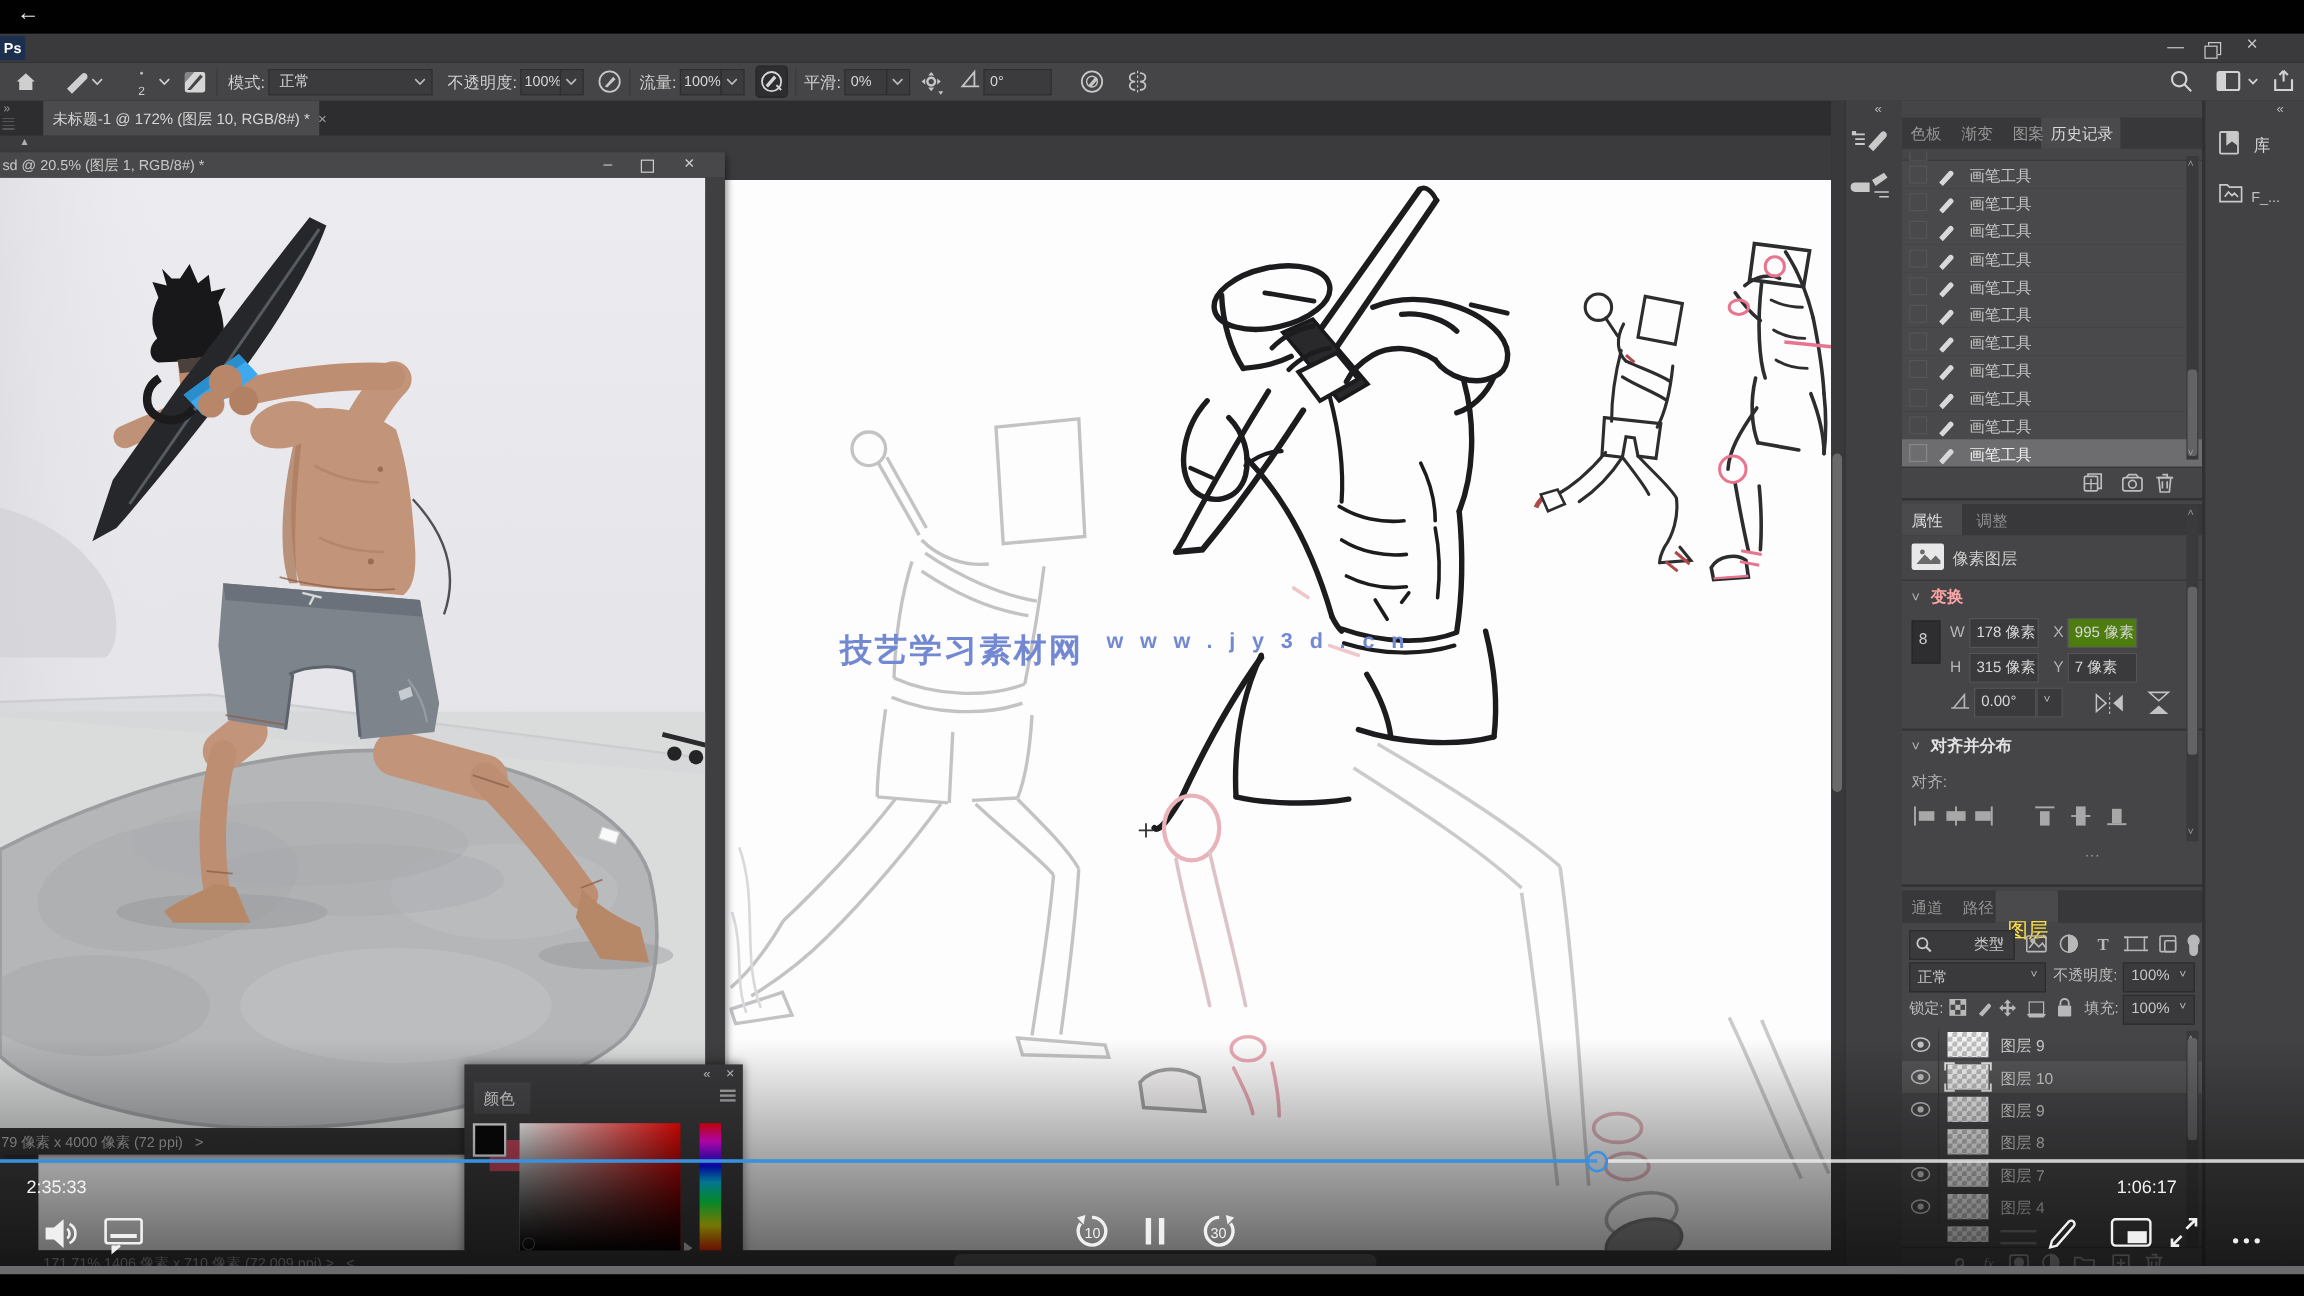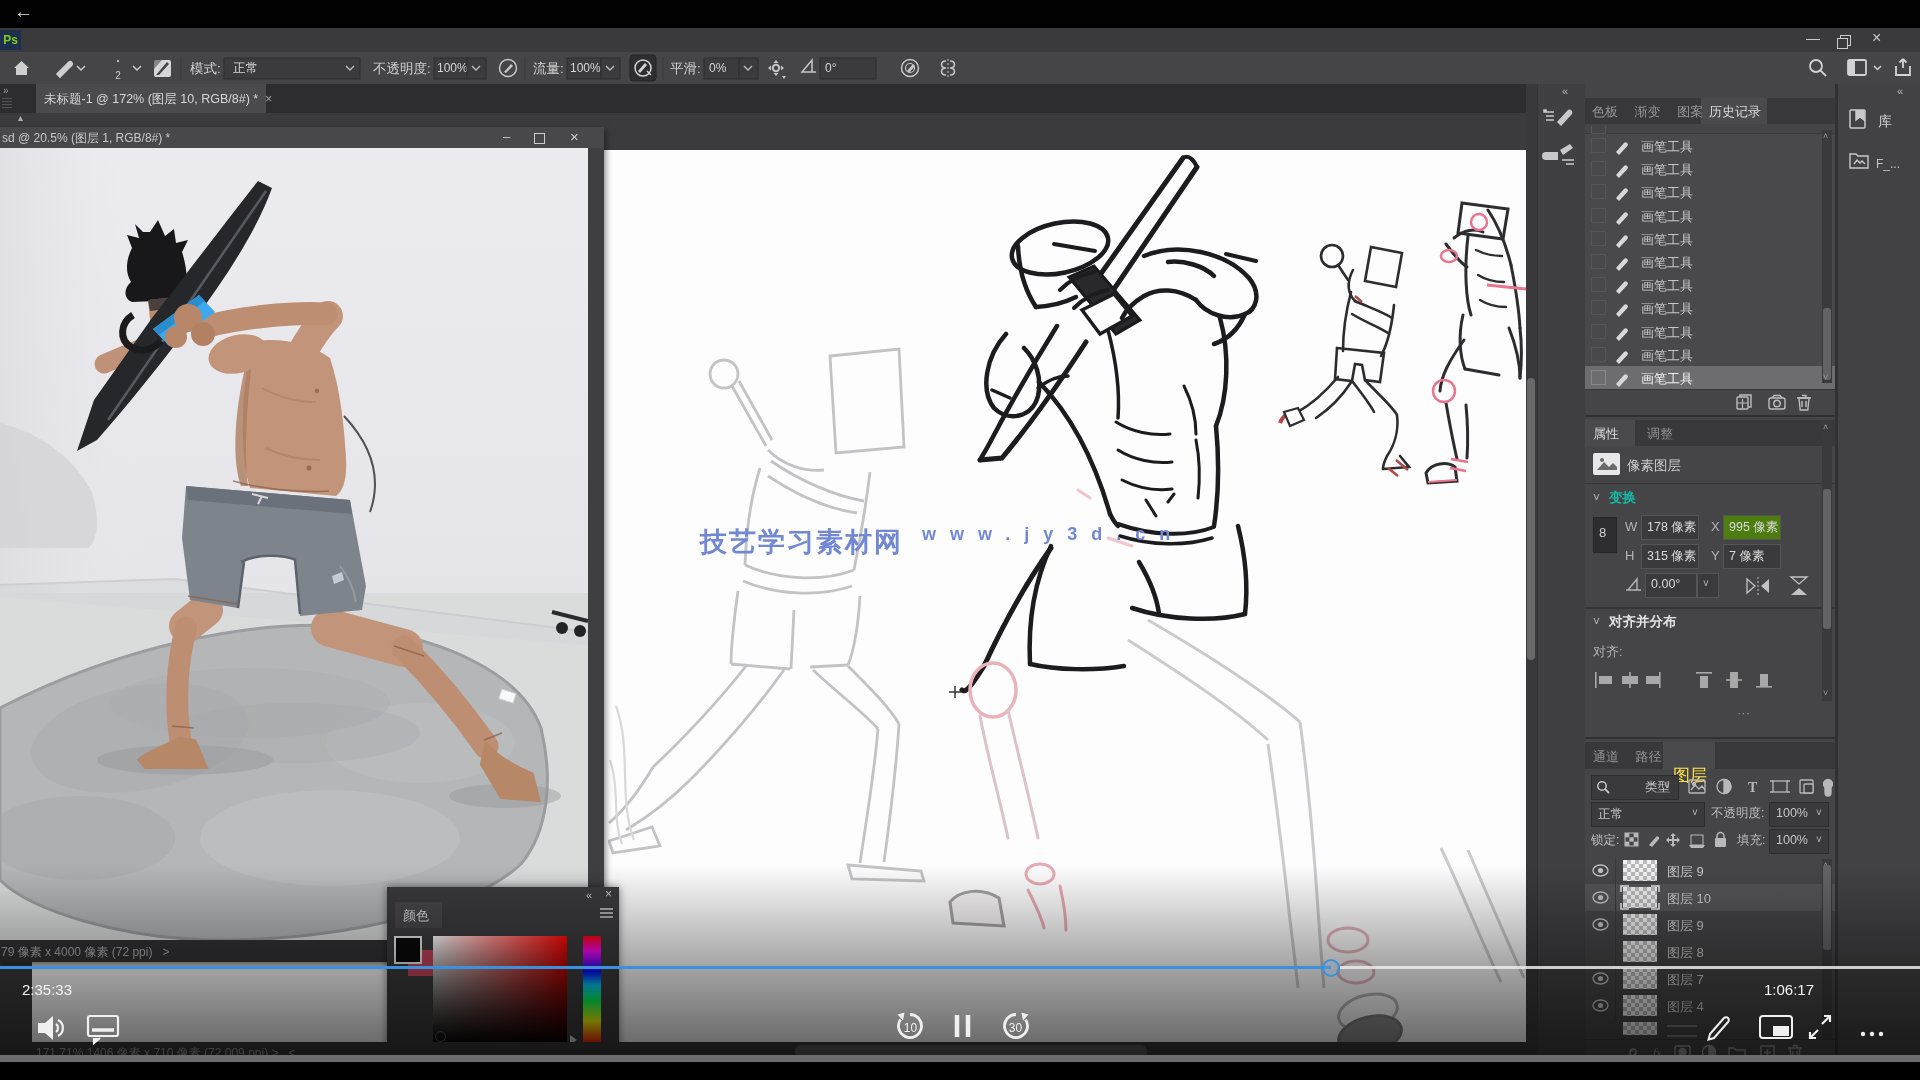--- a/index.html
+++ b/index.html
@@ -286,21 +286,21 @@
     <div class="abs" style="left:588px;top:21px;width:16px;height:814px;background:#3f3f41;"></div>
     <div class="abs" style="left:0;top:813px;width:604px;height:22px;background:#323234;">
       <div class="abs txt" style="left:1px;top:4px;font-size:12px;color:#ababab;">79 像素 x 4000 像素 (72 ppi)&nbsp;&nbsp;&nbsp;&gt;</div>
     </div>
   </div>
 
   <div class="abs" style="left:0;top:0;width:1920px;height:28px;background:#010101;">
     <div class="abs txt" style="left:14px;top:1px;color:#e8e8e8;font-size:19px;">←</div>
   </div>
   <div class="abs" id="menubar" style="left:0;top:28px;width:1920px;height:24px;background:#3a3a3c;">
-    <div class="abs" style="left:0;top:2px;width:21px;height:20px;background:#1d2f4e;color:#84cc16;font-size:12px;font-weight:bold;text-align:center;line-height:20px;">Ps</div>
+    <div class="abs" style="left:0;top:2px;width:21px;height:20px;background:#1d2f4e;color:#ffffff;font-size:12px;font-weight:bold;text-align:center;line-height:20px;">Ps</div>
     <div class="abs txt" style="left:1806px;top:2px;color:#c9c9c9;font-size:14px;">—</div>
     <div class="abs" style="left:1840px;top:7px;width:9px;height:9px;border:1px solid #c9c9c9;background:transparent;"></div>
     <div class="abs" style="left:1837px;top:10px;width:9px;height:9px;border:1px solid #c9c9c9;background:#3a3a3c;"></div>
     <div class="abs txt" style="left:1872px;top:1px;color:#c9c9c9;font-size:16px;">×</div>
   </div>
   <div class="abs" id="optbar" style="left:0;top:52px;width:1920px;height:32px;background:#454547;border-bottom:1px solid #2a2a2a;">
     <svg class="abs" style="left:0;top:0" width="960" height="32" viewBox="0 0 960 32">
       <path d="M14 16 L21.5 9 L29 16 L27 16 L27 23 L16 23 L16 16 Z" fill="#cfcfcf"></path>
       <g stroke="#cfcfcf" stroke-width="1.6" fill="none">
         <path d="M57 22 L66 13 L69 10 a2.2 2.2 0 0 1 3 3 L69 16 L60 25 Z" fill="#cfcfcf"></path>
@@ -528,21 +528,21 @@
         <div class="abs" style="left:288px;top:8px;width:13px;height:2px;background:#aaa;box-shadow:0 4px 0 #aaa,0 8px 0 #aaa;"></div>
       </div>
       <div class="abs" style="left:8px;top:36px;width:27px;height:22px;background:#e8e8e8;border-radius:2px;"></div>
       <svg class="abs" style="left:8px;top:36px" width="27" height="22">
           <path d="M4 17 L11 9 L16 14 L20 10 L24 14 L24 17 Z" fill="#6a6a6a"></path>
           <circle cx="9" cy="7" r="2" fill="#6a6a6a"></circle>
         </svg>
       <div class="abs txt" style="left:42px;top:40px;font-size:13.5px;color:#cdcdcd;">像素图层</div>
       <div class="abs" style="left:0;top:66px;width:250px;height:1px;background:#353535;"></div>
       <div class="abs txt" style="left:8px;top:74px;font-size:12px;color:#b5b5b5;">˅</div>
-      <div class="abs txt" style="left:24px;top:72px;font-size:13.5px;color:#14b8a6;font-weight:bold;">变换</div>
+      <div class="abs txt" style="left:24px;top:72px;font-size:13.5px;color:#fca5a5;font-weight:bold;">变换</div>
       <div class="abs" style="left:8px;top:100px;width:22px;height:34px;background:#2e2e30;border:1px solid #262626;"></div>
       <div class="abs txt" style="left:14px;top:108px;font-size:13px;color:#cfcfcf;">8</div>
       <div class="abs txt" style="left:40px;top:102px;font-size:13px;color:#b5b5b5;">W</div>
       <div class="abs" style="left:56px;top:98px;width:56px;height:23px;background:#3a3a3c;border:1px solid #555;">
         <div class="abs txt" style="left:5px;top:3px;font-size:12.5px;color:#d8d8d8;">178 像素</div>
         </div>
       <div class="abs txt" style="left:126px;top:102px;font-size:13px;color:#b5b5b5;">X</div>
       <div class="abs" style="left:138px;top:98px;width:56px;height:23px;background:#4d7c0f;border:1px solid #555;">
         <div class="abs txt" style="left:5px;top:3px;font-size:12.5px;color:#d8d8d8;">995 像素</div>
         </div>

